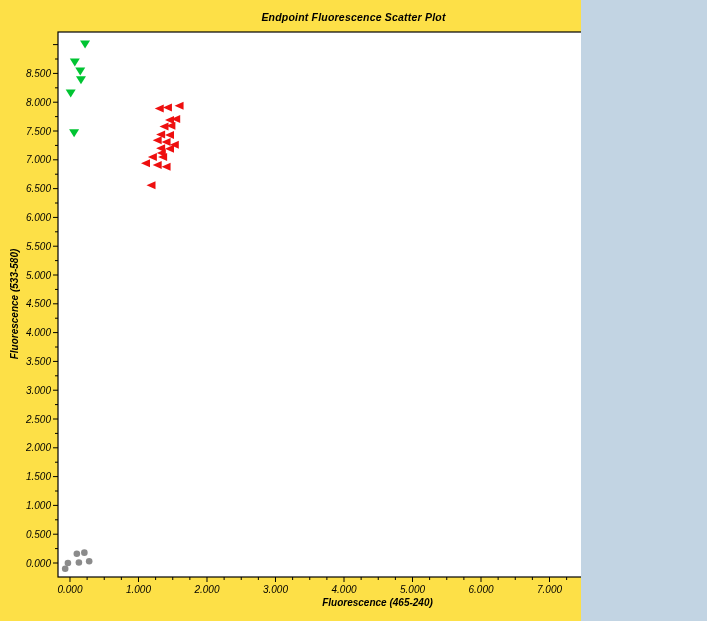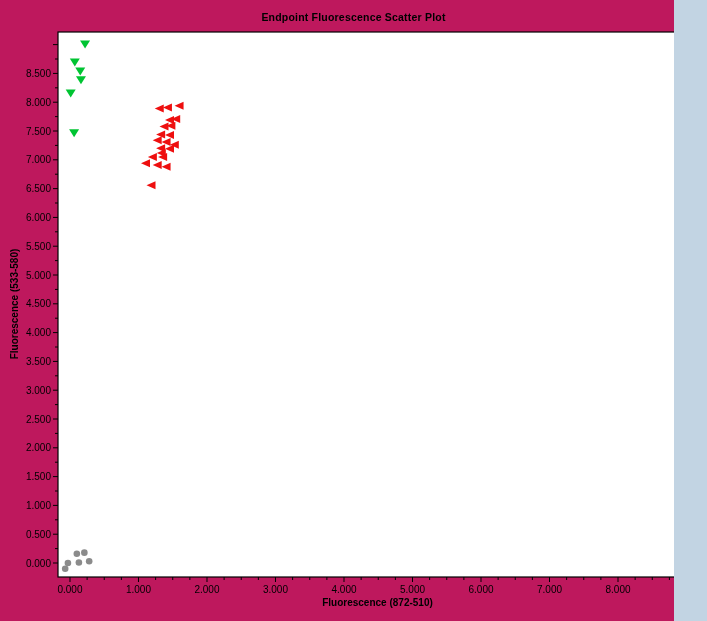--- a/index.html
+++ b/index.html
@@ -2,24 +2,25 @@
 <html><head>
 <meta charset="utf-8">
 <style>
   html,body { margin:0; padding:0; }
   body {
     font-family: "Liberation Sans", sans-serif;
     background: #c2d4e3;
   }
   .stage {
     position: relative;
-    width: 674px;
+    width: 581px;
     height: 621px;
-    background: #be185d;
+    background: #fde047;
     overflow: hidden;
+    font-style: italic;
   }
   .chart-title {
     position: absolute;
     left: 0; top: 11px; width: 707px;
     text-align: center;
     font-size: 10.5px;
     font-weight: bold;
     color: #000;
     letter-spacing: 0.2px;
   }
@@ -47,21 +48,21 @@
   }
 </style>
 </head>
 <body>
 
 <div class="stage">
   <div class="chart-title">Endpoint Fluorescence Scatter Plot</div>
 
   <div class="y-axis-title">Fluorescence (533-580)</div>
 
-  <div class="x-axis-title">Fluorescence (872-510)</div>
+  <div class="x-axis-title">Fluorescence (465-240)</div>
 
   <svg id="plot-svg" width="707" height="621" style="position:absolute; left:0; top:0;">
       <rect x="58" y="32" width="639" height="545" fill="#ffffff" stroke="#000000" stroke-width="1.2"></rect>
       <g>
         <line x1="69.98810034305318" y1="577" x2="69.98810034305318" y2="582" stroke="#000000" stroke-width="1"></line>
         <line x1="87.11395797598627" y1="577" x2="87.11395797598627" y2="580" stroke="#000000" stroke-width="1"></line>
         <line x1="104.23981560891937" y1="577" x2="104.23981560891937" y2="580" stroke="#000000" stroke-width="1"></line>
         <line x1="121.36567324185248" y1="577" x2="121.36567324185248" y2="580" stroke="#000000" stroke-width="1"></line>
         <line x1="138.4915308747856" y1="577" x2="138.4915308747856" y2="582" stroke="#000000" stroke-width="1"></line>
         <line x1="155.6173885077187" y1="577" x2="155.6173885077187" y2="580" stroke="#000000" stroke-width="1"></line>

